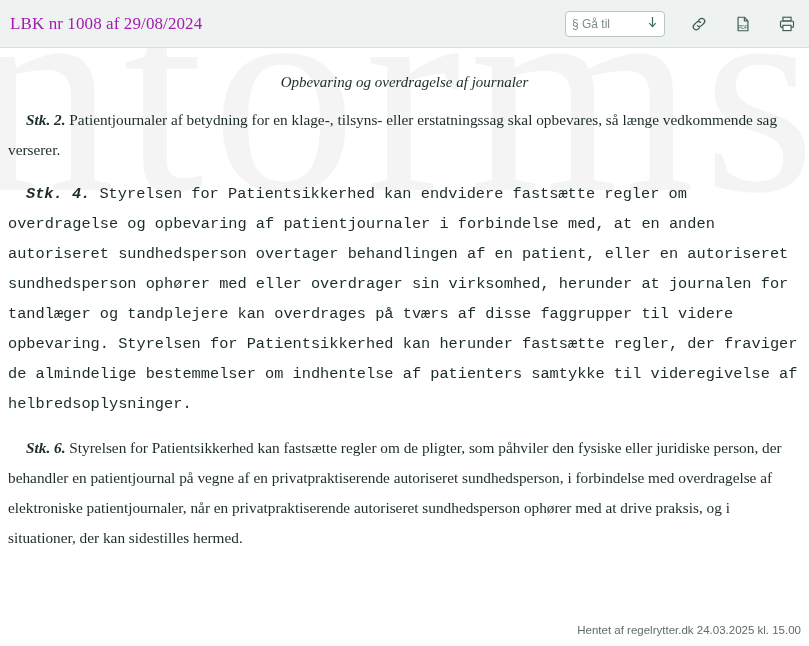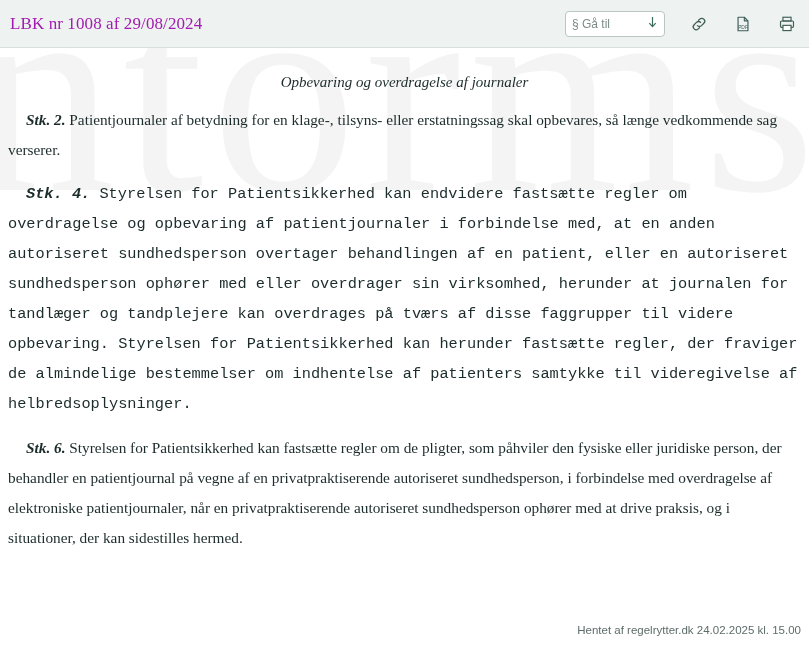--- a/index.html
+++ b/index.html
@@ -204,13 +204,13 @@
     <span class="stk">Stk. 4.</span><span> Styrelsen for Patientsikkerhed kan endvidere fastsætte regler om overdragelse og opbevaring af patientjournaler i forbindelse med, at en anden autoriseret sundhedsperson overtager behandlingen af en patient, eller en autoriseret sundhedsperson ophører med eller overdrager sin virksomhed, herunder at journalen for tandlæger og tandplejere kan overdrages på tværs af disse faggrupper til videre opbevaring. Styrelsen for Patientsikkerhed kan herunder fastsætte regler, der fraviger de almindelige bestemmelser om indhentelse af patienters samtykke til videregivelse af helbredsoplysninger.</span>
   </p>
 
 
   <p class="para" style="text-indent: 18px;">
     <span class="stk">Stk. 6.</span><span> Styrelsen for Patientsikkerhed kan fastsætte regler om de pligter, som påhviler den fysiske eller juridiske person, der behandler en patientjournal på vegne af en privatpraktiserende autoriseret sundhedsperson, i forbindelse med overdragelse af elektroniske patientjournaler, når en privatpraktiserende autoriseret sundhedsperson ophører med at drive praksis, og i situationer, der kan sidestilles hermed.</span>
   </p>
 
 </div>
 
-<div class="footer-stamp">Hentet af regelrytter.dk 24.02.2025 kl. 15.00</div>
+<div class="footer-stamp">Hentet af regelrytter.dk 24.03.2025 kl. 15.00</div>
 
 </body></html>

